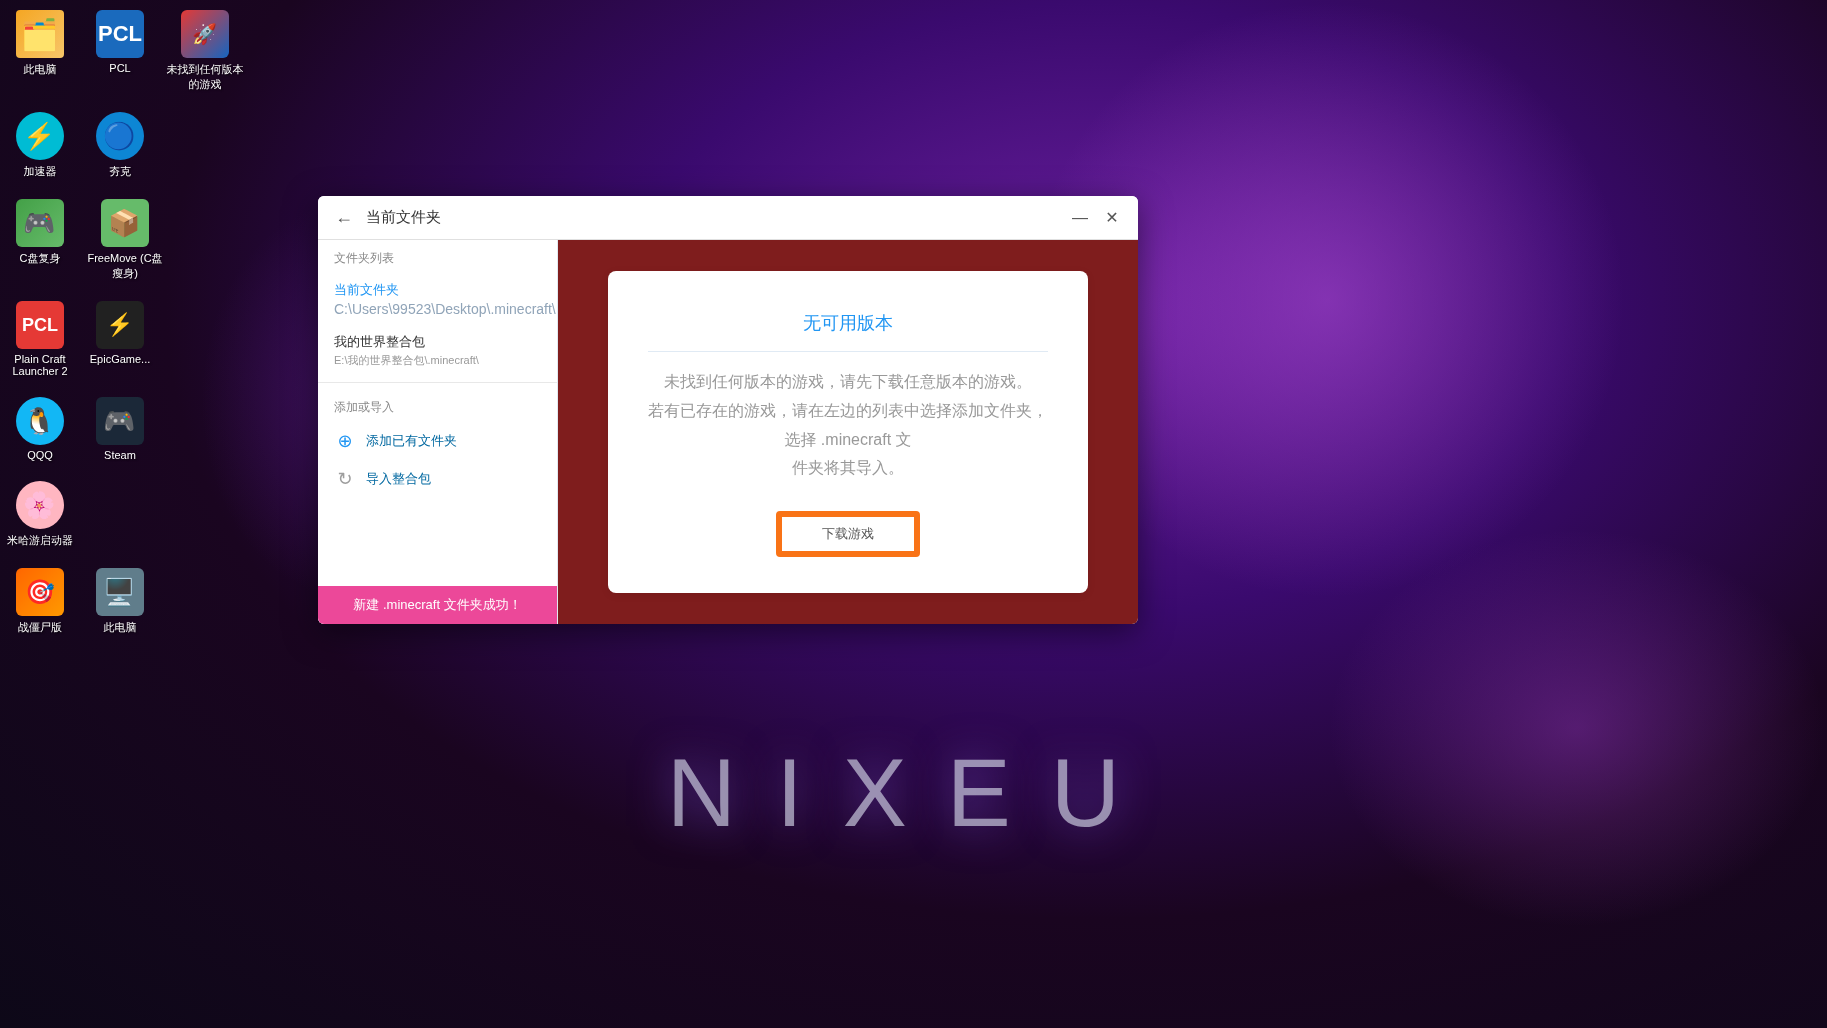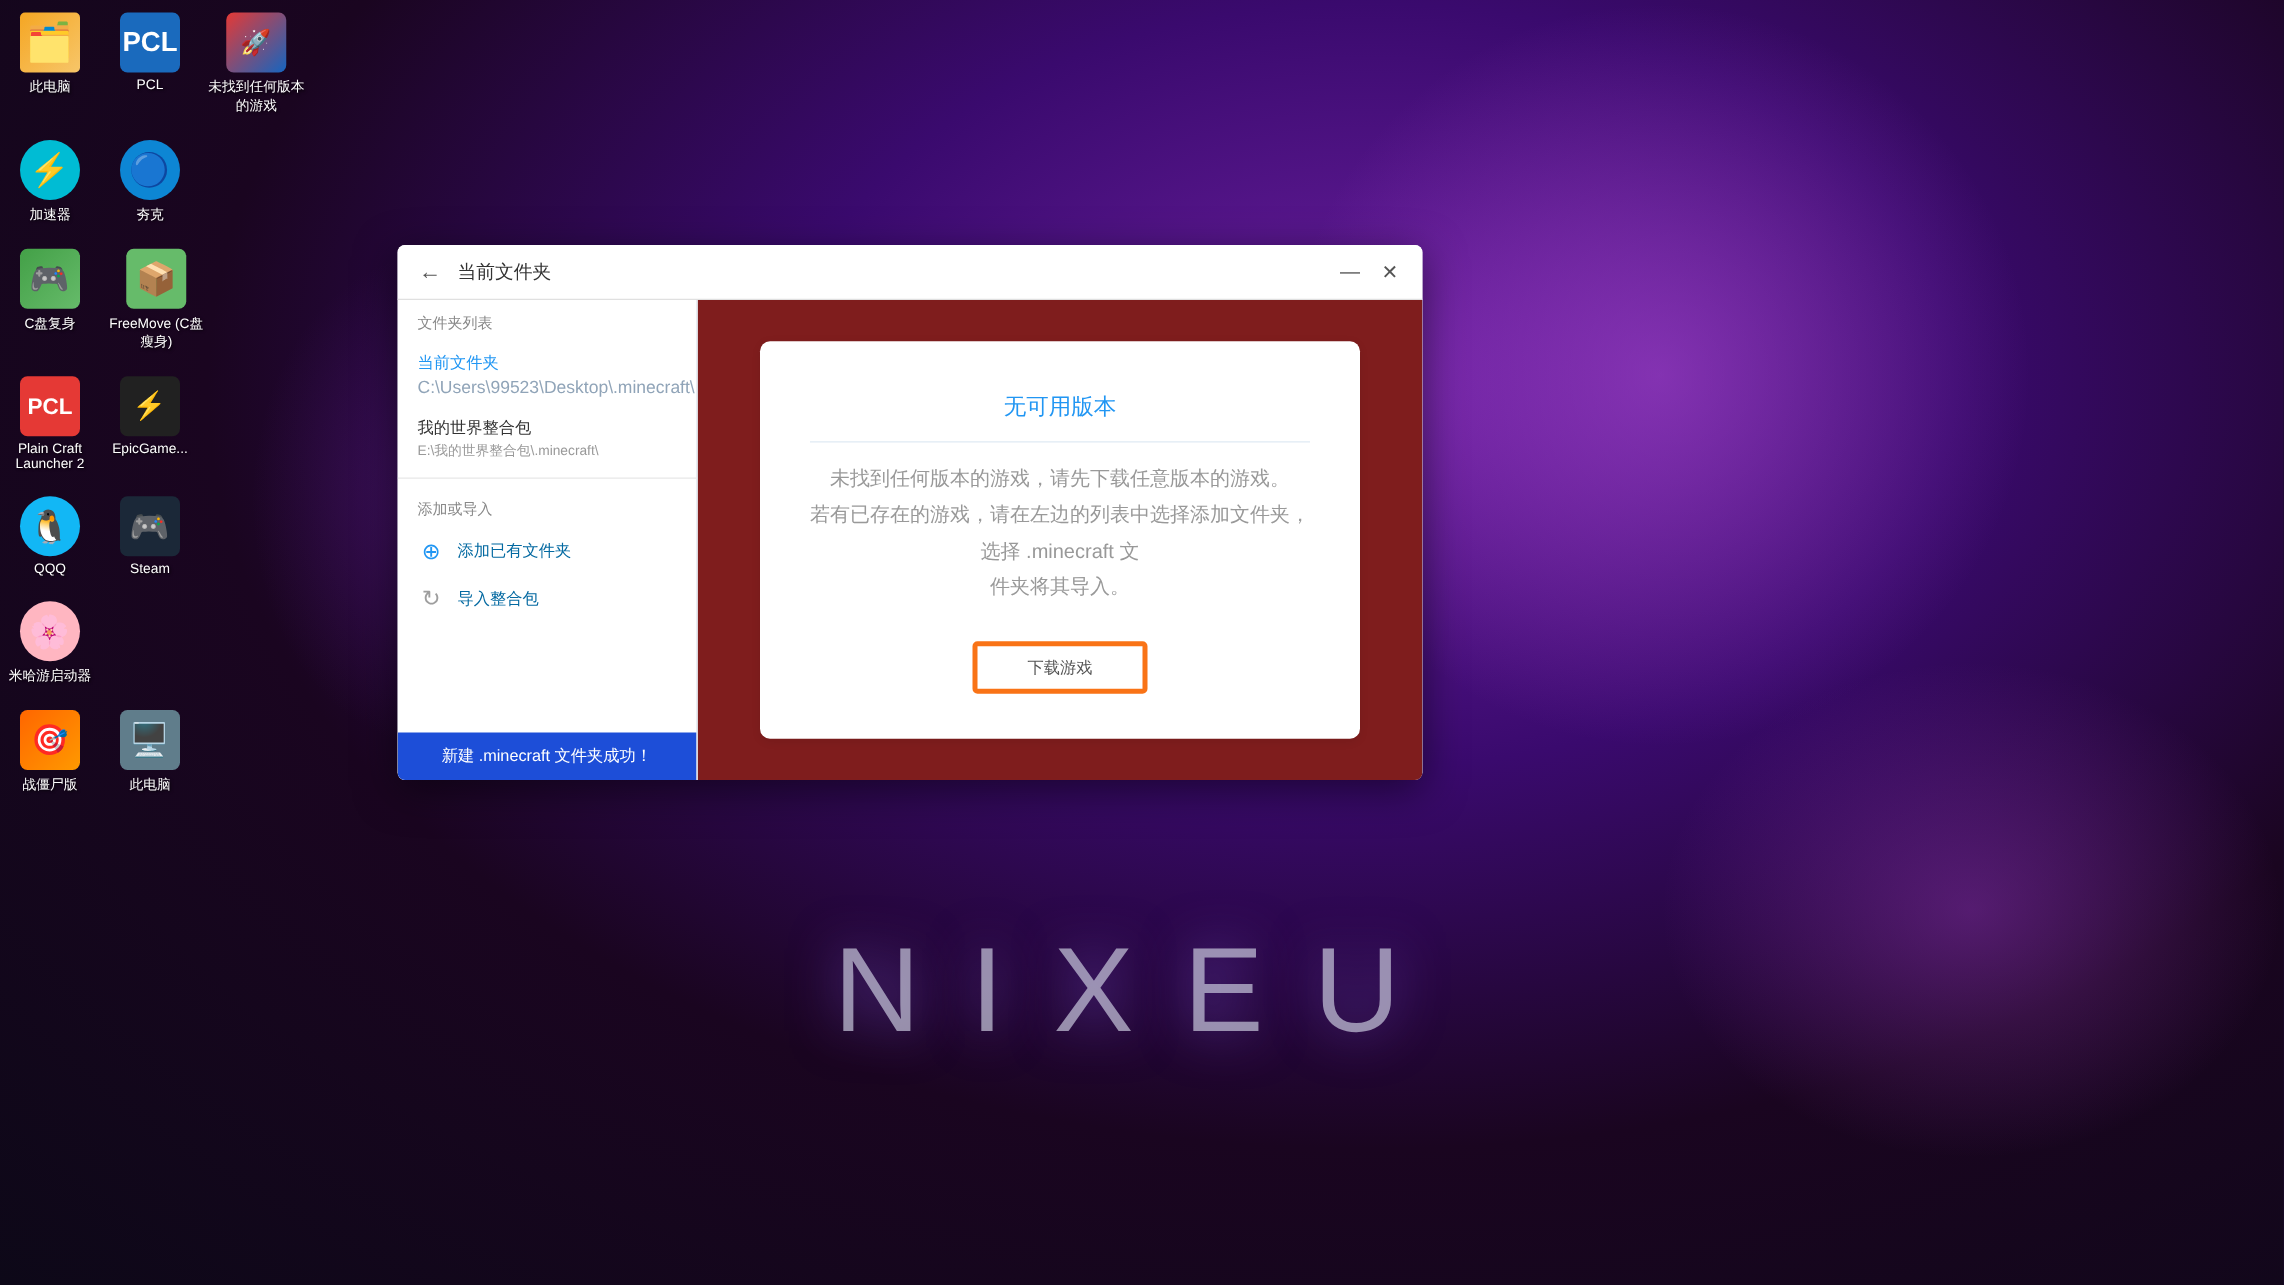--- a/index.html
+++ b/index.html
@@ -219,21 +219,21 @@
     .action-label {
       font-size: 13px;
       color: #0369a1;
     }
 
     
     .success-toast {
       position: absolute;
       bottom: 0;
       left: 0; right: 0;
-      background: #1d4ed8;
+      background: #ec4899;
       color: white;
       text-align: center;
       padding: 10px;
       font-size: 13px;
       border-radius: 0 0 0 0;
     }
 
     
     .right-panel {
       flex: 1;
@@ -264,21 +264,21 @@
 
     .no-version-desc {
       font-size: 16px;
       color: #999;
       line-height: 1.8;
       margin-bottom: 28px;
     }
 
     .download-btn {
       background: white;
-      border: 4px solid #f97316;
+      border: 6px solid #f97316;
       border-radius: 4px;
       padding: 8px 40px;
       font-size: 13px;
       color: #555;
       cursor: pointer;
       font-family: inherit;
     }
 
     
     .icon-col-1 {

